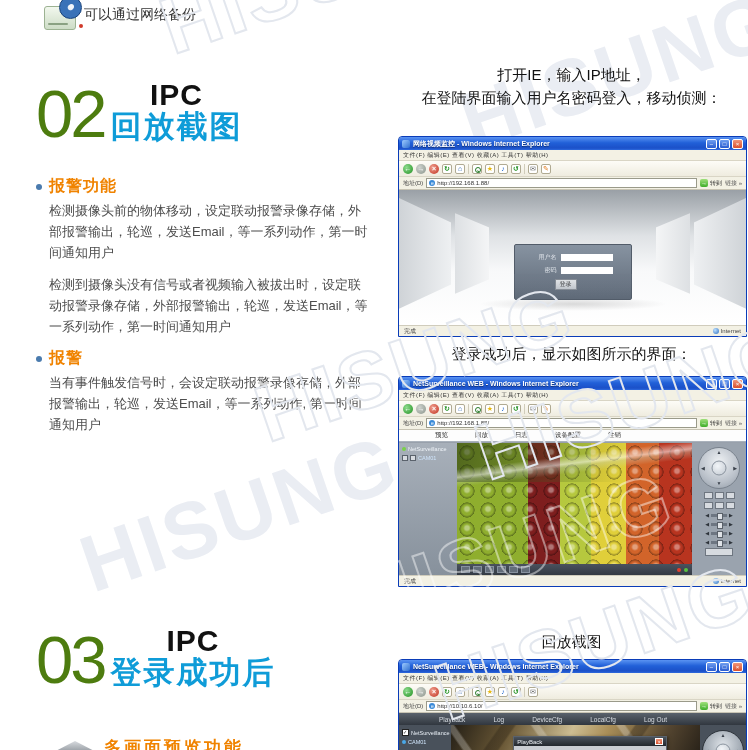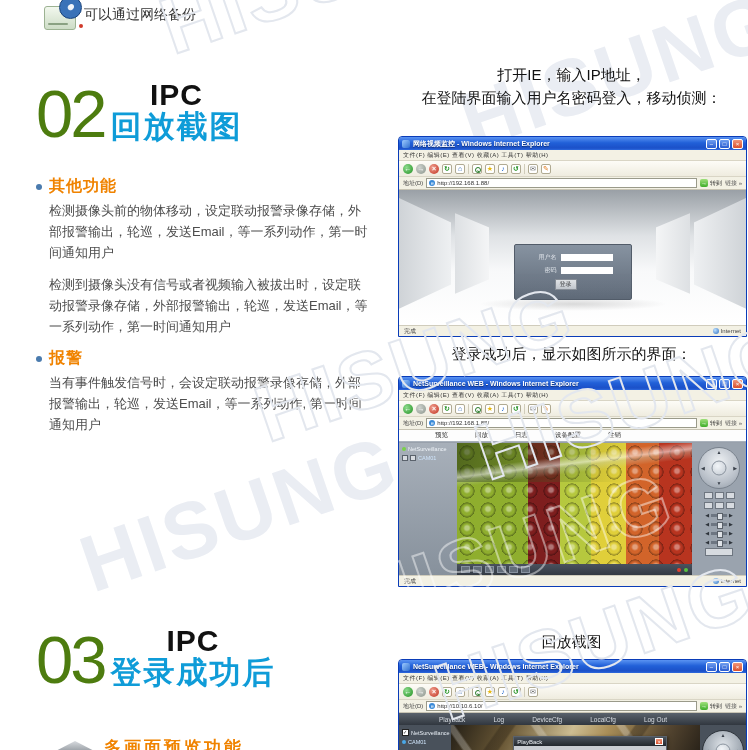--- a/index.html
+++ b/index.html
@@ -203,21 +203,21 @@
     <span class="sec-right">
       <span class="sec-brand">IPC</span>
       <span class="sec-title">回放截图</span>
     </span>
   </div>
 
   <div class="features">
     <div class="feature">
       <div class="f-head">
           <span class="dot"></span>
-        <span class="f-title">其他功能</span>
+        <span class="f-title">报警功能</span>
         </div>
       <div class="f-desc">检测摄像头前的物体移动，设定联动报警录像存储，外部报警输出，轮巡，发送Email，等一系列动作，第一时间通知用户</div>
     </div>
     <div class="feature">
       <div class="f-desc">检测到摄像头没有信号或者视频输入被拔出时，设定联动报警录像存储，外部报警输出，轮巡，发送Email，等一系列动作，第一时间通知用户</div>
     </div>
     <div class="feature">
       <div class="f-head">
           <span class="dot"></span>
         <span class="f-title">报警</span>

